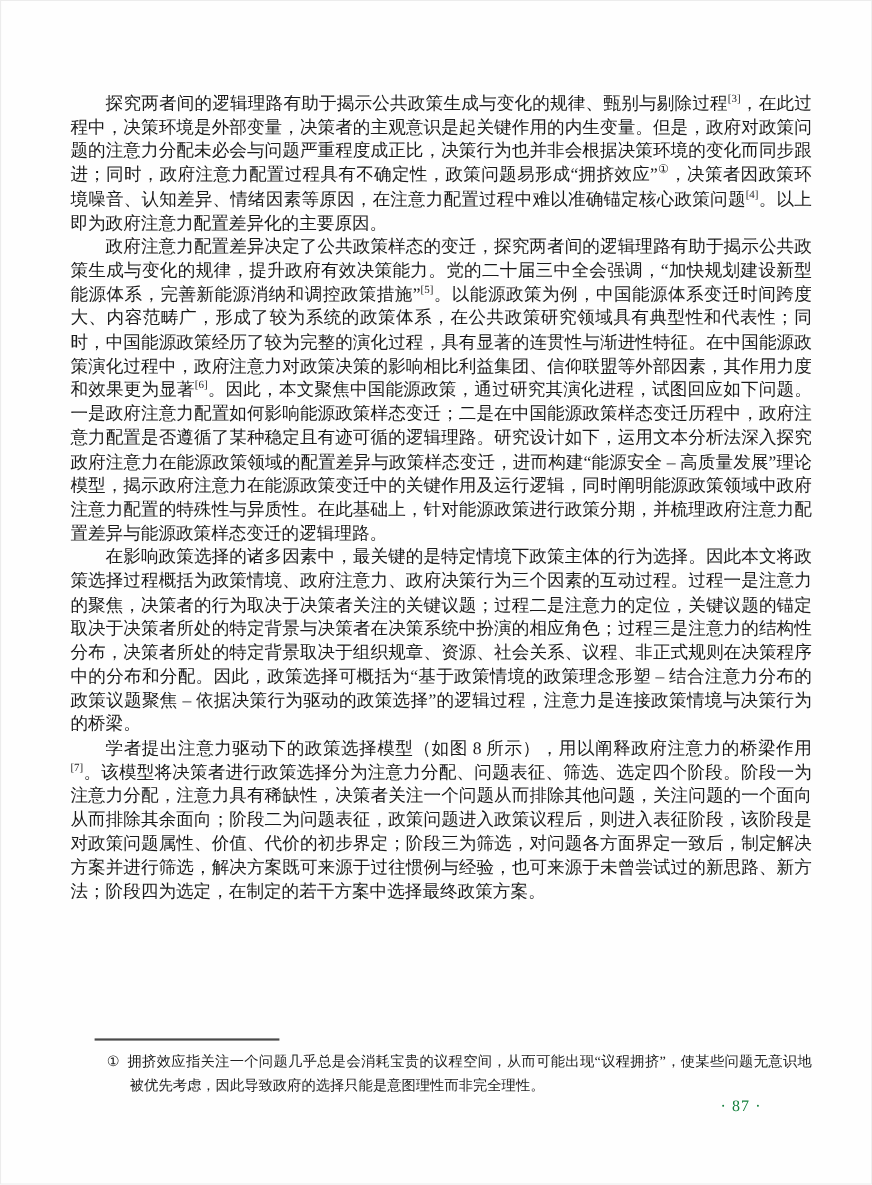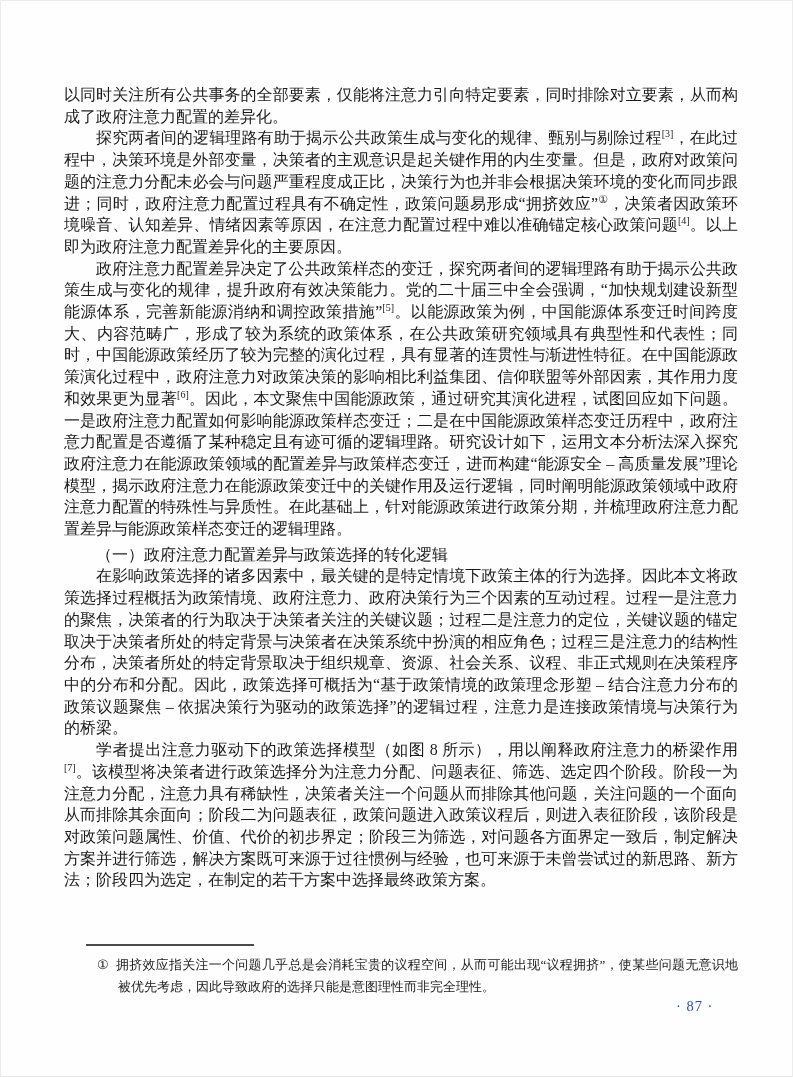--- a/index.html
+++ b/index.html
@@ -70,43 +70,41 @@
       line-height: 21.5px;
       text-align: justify;
       word-break: break-all;
       padding-left: 21px;
       text-indent: -21px;
       color: #222222;
     }
     .footnote .fn-marker { margin-right: 7px; }
     .page-number {
       position: absolute;
-      left: 676px;
+      left: 655px;
       top: 998px;
       font-size: 14.5px;
       letter-spacing: 1px;
-      color: #1d4ed8;
+      color: #15803d;
       font-family: Liberation Serif, serif;
     }
   </style>
 </head>
 <body>
 
 <div class="page">
 
   <div class="text-block">
 
-    <p class="para no-indent"><span>以同时关注所有公共事务的全部要素，仅能将注意力引向特定要素，同时排除对立要素，从而构成了政府注意力配置的差异化。</span></p>
 
     <p class="para"><span>探究两者间的逻辑理路有助于揭示公共政策生成与变化的规律、甄别与剔除过程</span><sup class="ref">[3]</sup><span>，在此过程中，决策环境是外部变量，决策者的主观意识是起关键作用的内生变量。但是，政府对政策问题的注意力分配未必会与问题严重程度成正比，决策行为也并非会根据决策环境的变化而同步跟进；同时，政府注意力配置过程具有不确定性，政策问题易形成“拥挤效应”</span><sup class="ref circled">①</sup><span>，决策者因政策环境噪音、认知差异、情绪因素等原因，在注意力配置过程中难以准确锚定核心政策问题</span><sup class="ref">[4]</sup><span>。以上即为政府注意力配置差异化的主要原因。</span></p>
 
     <p class="para"><span>政府注意力配置差异决定了公共政策样态的变迁，探究两者间的逻辑理路有助于揭示公共政策生成与变化的规律，提升政府有效决策能力。党的二十届三中全会强调，“加快规划建设新型能源体系，完善新能源消纳和调控政策措施”</span><sup class="ref">[5]</sup><span>。以能源政策为例，中国能源体系变迁时间跨度大、内容范畴广，形成了较为系统的政策体系，在公共政策研究领域具有典型性和代表性；同时，中国能源政策经历了较为完整的演化过程，具有显著的连贯性与渐进性特征。在中国能源政策演化过程中，政府注意力对政策决策的影响相比利益集团、信仰联盟等外部因素，其作用力度和效果更为显著</span><sup class="ref">[6]</sup><span>。因此，本文聚焦中国能源政策，通过研究其演化进程，试图回应如下问题。一是政府注意力配置如何影响能源政策样态变迁；二是在中国能源政策样态变迁历程中，政府注意力配置是否遵循了某种稳定且有迹可循的逻辑理路。研究设计如下，运用文本分析法深入探究政府注意力在能源政策领域的配置差异与政策样态变迁，进而构建“能源安全 – 高质量发展”理论模型，揭示政府注意力在能源政策变迁中的关键作用及运行逻辑，同时阐明能源政策领域中政府注意力配置的特殊性与异质性。在此基础上，针对能源政策进行政策分期，并梳理政府注意力配置差异与能源政策样态变迁的逻辑理路。</span></p>
 
 
-    <h3 class="sub-heading">（一）政府注意力配置差异与政策选择的转化逻辑</h3>
 
     <p class="para"><span>在影响政策选择的诸多因素中，最关键的是特定情境下政策主体的行为选择。因此本文将政策选择过程概括为政策情境、政府注意力、政府决策行为三个因素的互动过程。过程一是注意力的聚焦，决策者的行为取决于决策者关注的关键议题；过程二是注意力的定位，关键议题的锚定取决于决策者所处的特定背景与决策者在决策系统中扮演的相应角色；过程三是注意力的结构性分布，决策者所处的特定背景取决于组织规章、资源、社会关系、议程、非正式规则在决策程序中的分布和分配。因此，政策选择可概括为“基于政策情境的政策理念形塑 – 结合注意力分布的政策议题聚焦 – 依据决策行为驱动的政策选择”的逻辑过程，注意力是连接政策情境与决策行为的桥梁。</span></p>
 
     <p class="para"><span>学者提出注意力驱动下的政策选择模型（如图 8 所示），用以阐释政府注意力的桥梁作用</span><sup class="ref">[7]</sup><span>。该模型将决策者进行政策选择分为注意力分配、问题表征、筛选、选定四个阶段。阶段一为注意力分配，注意力具有稀缺性，决策者关注一个问题从而排除其他问题，关注问题的一个面向从而排除其余面向；阶段二为问题表征，政策问题进入政策议程后，则进入表征阶段，该阶段是对政策问题属性、价值、代价的初步界定；阶段三为筛选，对问题各方面界定一致后，制定解决方案并进行筛选，解决方案既可来源于过往惯例与经验，也可来源于未曾尝试过的新思路、新方法；阶段四为选定，在制定的若干方案中选择最终政策方案。</span></p>
 
   </div>
 
   <div class="footnote-rule"></div>
 
   <div class="footnote"><span class="fn-marker">①</span><span>拥挤效应指关注一个问题几乎总是会消耗宝贵的议程空间，从而可能出现“议程拥挤”，使某些问题无意识地被优先考虑，因此导致政府的选择只能是意图理性而非完全理性。</span></div>

